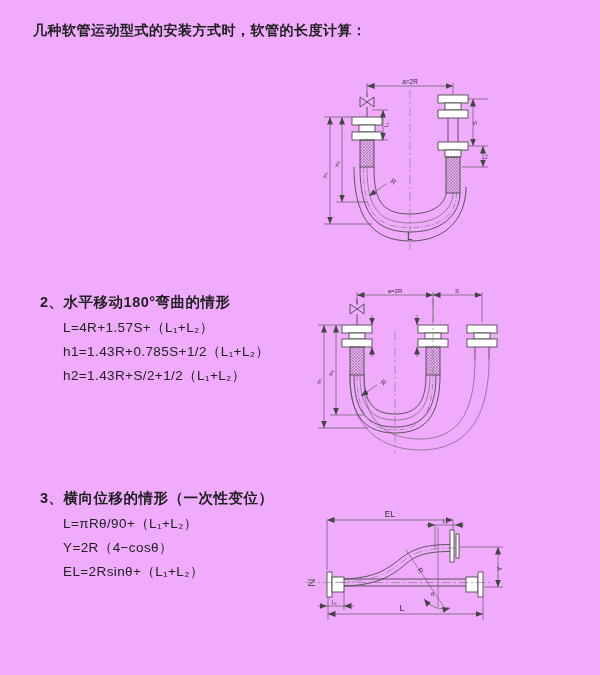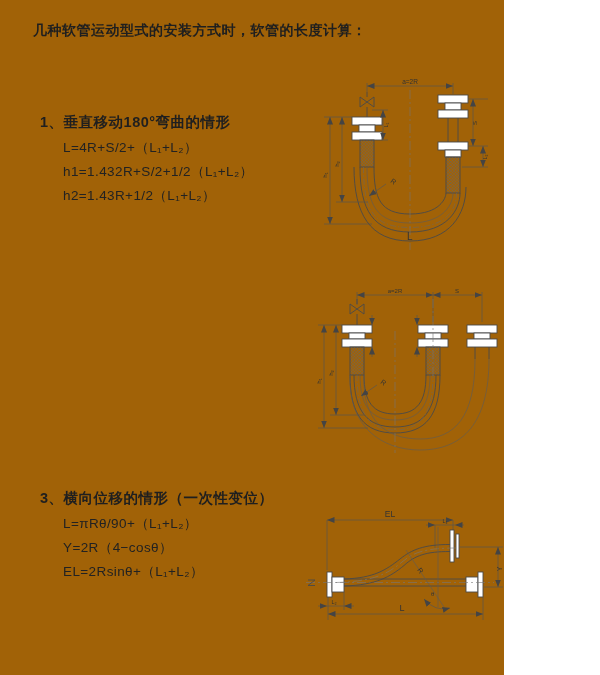--- a/index.html
+++ b/index.html
@@ -1,16 +1,16 @@
 <!DOCTYPE html>
 <html><head>
 <meta charset="utf-8">
 <style>
   html,body{margin:0;padding:0;background:#fff;}
-  .page{position:relative;width:504px;height:675px;background:#a16207;overflow:hidden;
+  .page{position:relative;width:600px;height:675px;background:#f0abfc;overflow:hidden;
         font-family:"Liberation Sans","DejaVu Sans",sans-serif;color:#1f1f1f;}
   .title{position:absolute;left:33px;top:22px;font-size:14px;font-weight:bold;letter-spacing:.5px;}
   .sec{position:absolute;left:40px;}
   .heading{font-size:14.5px;font-weight:bold;line-height:20px;margin-bottom:4px;letter-spacing:.5px;}
   .formula{font-size:13.5px;line-height:24px;margin-left:23px;letter-spacing:.4px;color:#222;}
   svg.diag{position:absolute;overflow:visible;}
   svg .ln{stroke:#4a4a4a;stroke-width:.9;fill:none;}
   svg .thin{stroke:#5a5a5a;stroke-width:.6;fill:none;}
   svg .dim{stroke:#555;stroke-width:.65;fill:none;}
   svg .cl{stroke:#777;stroke-width:.6;fill:none;stroke-dasharray:9 3 2 3;}
@@ -19,27 +19,27 @@
   svg rect.braid{stroke:#4a4a4a;stroke-width:.9;}
   svg text{fill:#333;font-family:"Liberation Sans","DejaVu Sans",sans-serif;}
 </style>
 </head>
 <body>
 
 <div class="page">
 
   <div class="title">几种软管运动型式的安装方式时，软管的长度计算：</div>
 
-  <section class="sec" style="top:112px">
-    <div class="heading">1、垂直移动180°弯曲的情形</div>
-    <div class="formula">L=4R+S/2+（L₁+L₂）</div>
-    <div class="formula">h1=1.432R+S/2+1/2（L₁+L₂）</div>
-    <div class="formula">h2=1.43R+1/2（L₁+L₂）</div>
+
+  <section class="sec" style="top:292px">
+    <div class="heading">2、水平移动180°弯曲的情形</div>
+    <div class="formula">L=4R+1.57S+（L₁+L₂）</div>
+    <div class="formula">h1=1.43R+0.785S+1/2（L₁+L₂）</div>
+    <div class="formula">h2=1.43R+S/2+1/2（L₁+L₂）</div>
   </section>
-
 
   <section class="sec" style="top:488px">
     <div class="heading">3、横向位移的情形（一次性变位）</div>
     <div class="formula">L=πRθ/90+（L₁+L₂）</div>
     <div class="formula">Y=2R（4−cosθ）</div>
     <div class="formula">EL=2Rsinθ+（L₁+L₂）</div>
   </section>
 
   <svg class="diag" style="left:310px;top:72px" width="290" height="195" viewBox="0 0 290 195">
     <defs>

